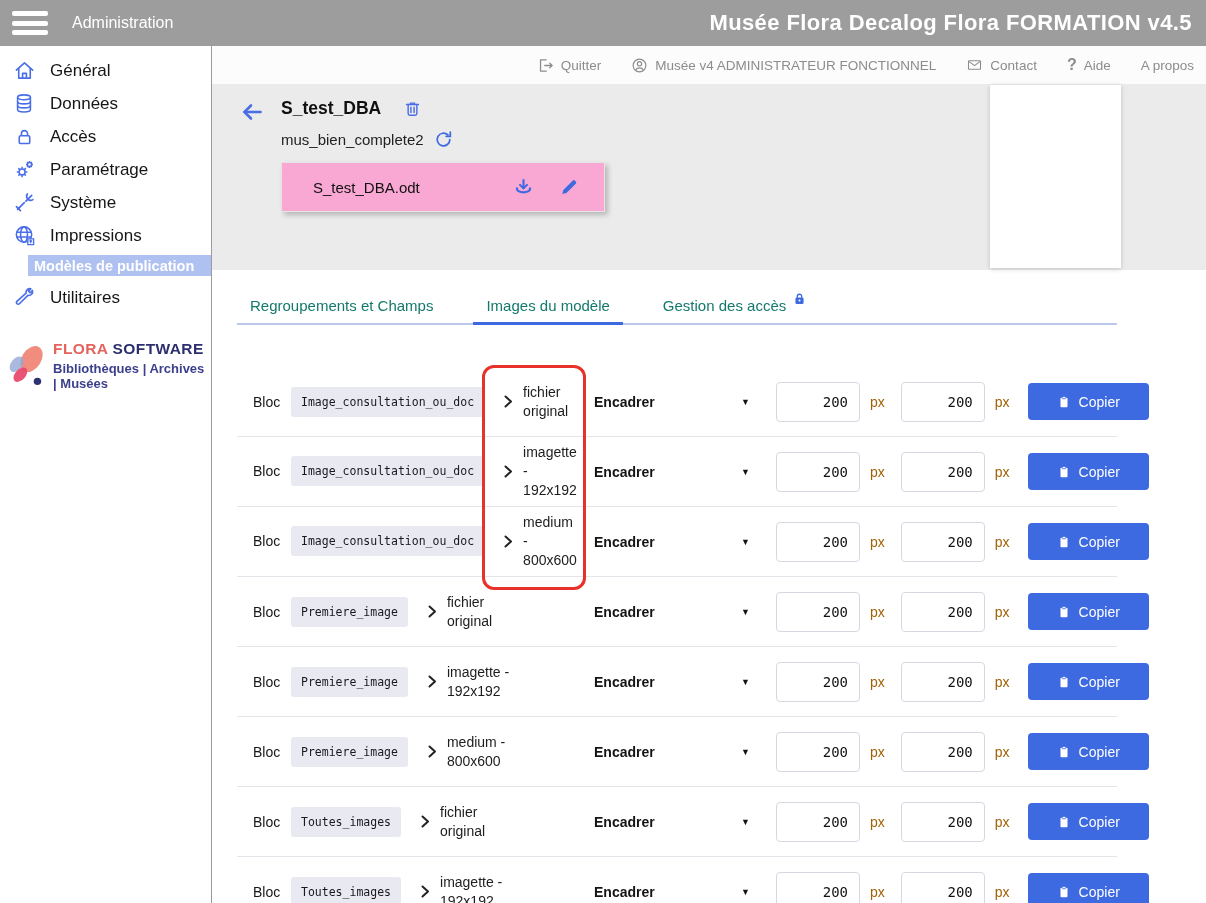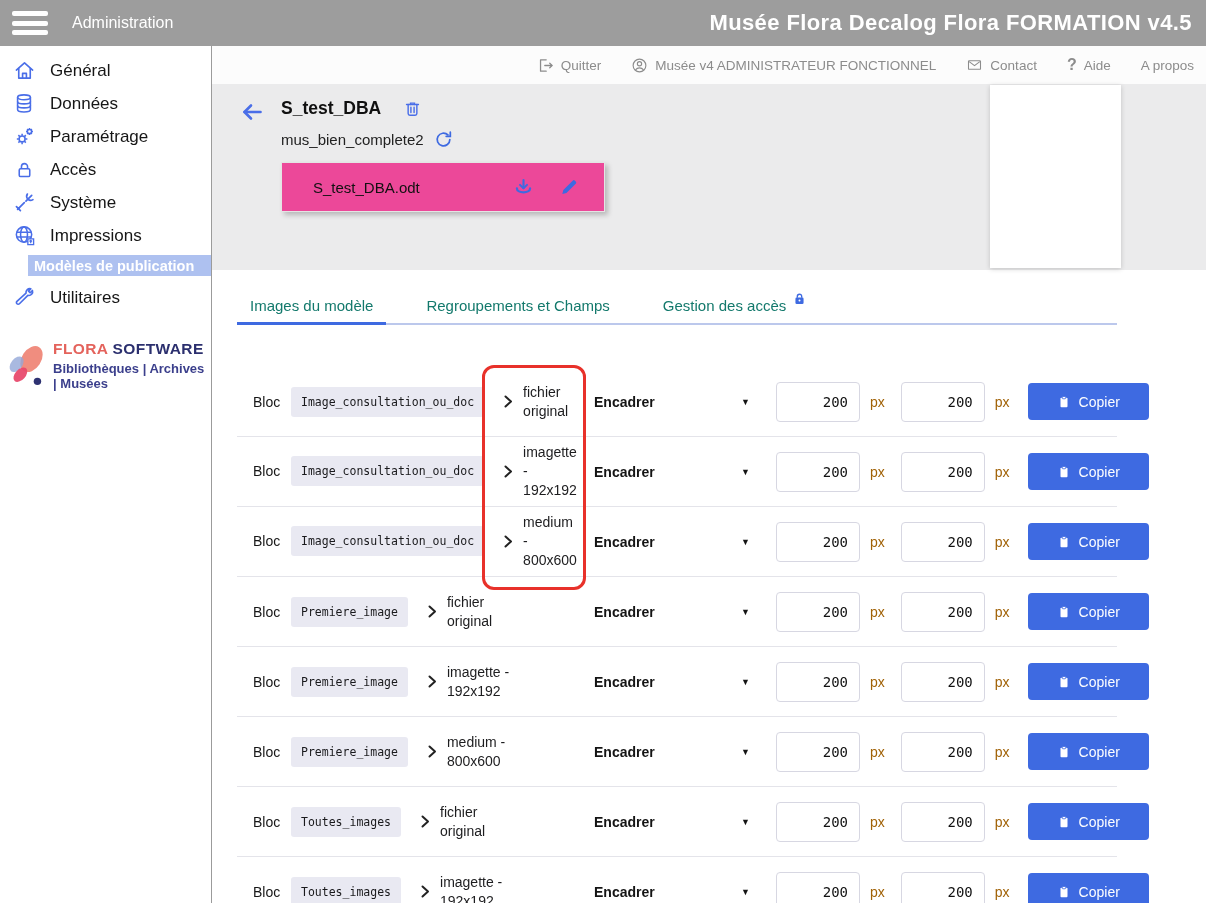--- a/index.html
+++ b/index.html
@@ -45,21 +45,21 @@
 
   .band { height:186px; background:#ebebec; position:relative;
     padding:14px 0 0 26px; }
   .title-row { display:flex; gap:15px; }
   .back-btn { cursor:pointer; margin-top:2px; }
   .t-line { display:flex; align-items:center; gap:22px; }
   .d-title { font-size:17.5px; font-weight:bold; color:#101010; }
   .d-sub { margin-top:13px; font-size:15px; color:#222; }
   .d-code { margin-top:11px; font-size:15px; color:#222; display:flex;
     align-items:center; gap:10px; }
-  .file-card { margin-top:13px; width:324px; height:50px; background:#ec4899;
+  .file-card { margin-top:13px; width:324px; height:50px; background:#f9a8d4;
     border:1px solid #e4e4e4; box-shadow:3px 3px 5px rgba(0,0,0,.22);
     display:flex; align-items:center; padding:0 25px 0 31px;gap:18px; }
   .file-name { font-size:15px; color:#111; }
   .card-icons { margin-left:auto; display:flex; gap:24px; align-items:center; }
   .card-icons svg { cursor:pointer; }
   .preview-box { position:absolute; top:1px; right:85px; width:131px; height:183px;
     background:#fff; box-shadow:0 1px 5px rgba(0,0,0,.18); }
 
   
   .content { padding-top:18px; }
@@ -133,37 +133,37 @@
               <ellipse cx="12" cy="5.3" rx="7" ry="2.7"></ellipse>
               <path d="M5 5.3v4.4c0 1.5 3.1 2.7 7 2.7s7-1.2 7-2.7V5.3"></path>
               <path d="M5 9.7v4.4c0 1.5 3.1 2.7 7 2.7s7-1.2 7-2.7V9.7"></path>
               <path d="M5 14.1v4.4c0 1.5 3.1 2.7 7 2.7s7-1.2 7-2.7v-4.4"></path>
             </svg>
         </span>
         <span>Données</span>
       </div>
       <div class="nav-item">
         <span class="ic">
+          <svg width="21" height="22" viewBox="0 0 24 24" fill="none" stroke="#4a6ee8" stroke-width="1.8" stroke-linejoin="round">
+              <rect x="6" y="10.5" width="12" height="9" rx="1.6"></rect>
+              <path d="M8.5 10.5V8.2a3.5 3.5 0 0 1 7 0v2.3"></path>
+            </svg>
+        </span>
+        <span>Accès</span>
+      </div>
+      <div class="nav-item">
+        <span class="ic">
           <svg width="23" height="23" viewBox="0 0 24 24" fill="none" stroke="#4a6ee8" stroke-width="1.6">
               <circle cx="9.5" cy="14.5" r="3.1"></circle>
               <path d="M9.5 9v2.1M9.5 17.9V20M4 14.5h2.1M12.9 14.5H15M5.6 10.6l1.5 1.5M11.9 16.9l1.5 1.5M13.4 10.6l-1.5 1.5M7.1 16.9l-1.5 1.5"></path>
               <circle cx="17.2" cy="6.8" r="2.2"></circle>
               <path d="M17.2 3.2v1.4M17.2 9v1.4M13.6 6.8H15M19.4 6.8h1.4M14.7 4.3l1 1M18.7 8.3l1 1M19.7 4.3l-1 1M15.7 8.3l-1 1"></path>
             </svg>
         </span>
         <span>Paramétrage</span>
-      </div>
-      <div class="nav-item">
-        <span class="ic">
-          <svg width="21" height="22" viewBox="0 0 24 24" fill="none" stroke="#4a6ee8" stroke-width="1.8" stroke-linejoin="round">
-              <rect x="6" y="10.5" width="12" height="9" rx="1.6"></rect>
-              <path d="M8.5 10.5V8.2a3.5 3.5 0 0 1 7 0v2.3"></path>
-            </svg>
-        </span>
-        <span>Accès</span>
       </div>
       <div class="nav-item">
         <span class="ic">
           <svg width="23" height="23" viewBox="0 0 24 24" fill="none" stroke="#4a6ee8" stroke-width="1.8" stroke-linecap="round">
               <path d="M4.8 19.2l7-7"></path>
               <path d="M3.6 16.3l4.1 4.1"></path>
               <path d="M13.5 10.5 19.5 4.5"></path>
               <path d="M15 3.2a4.2 4.2 0 0 0 5.8 5.8"></path>
               <circle cx="6" cy="18" r="0.4"></circle>
             </svg>
@@ -285,25 +285,25 @@
                   </svg>
               </span>
             </div>
           </div>
         </div>
         <div class="preview-box"></div>
       </div>
 
       <div class="content">
         <div class="tabs">
+          <span class="tab">
+            <span>Regroupements et Champs</span>
+          </span>
           <span class="tab active">
             <span>Images du modèle</span>
-          </span>
-          <span class="tab">
-            <span>Regroupements et Champs</span>
           </span>
           <span class="tab">
             <span>Gestion des accès</span>
             <span class="lock">
               <svg width="15" height="16" viewBox="0 0 24 24">
                   <path d="M8.5 10V7.8a3.5 3.5 0 0 1 7 0V10" fill="none" stroke="#3e6ae1" stroke-width="2.2"></path>
                   <rect x="5.5" y="9.5" width="13" height="10.5" rx="2" fill="#3e6ae1"></rect>
                   <circle cx="12" cy="14.3" r="1.6" fill="#fff"></circle>
                 </svg>
             </span>

